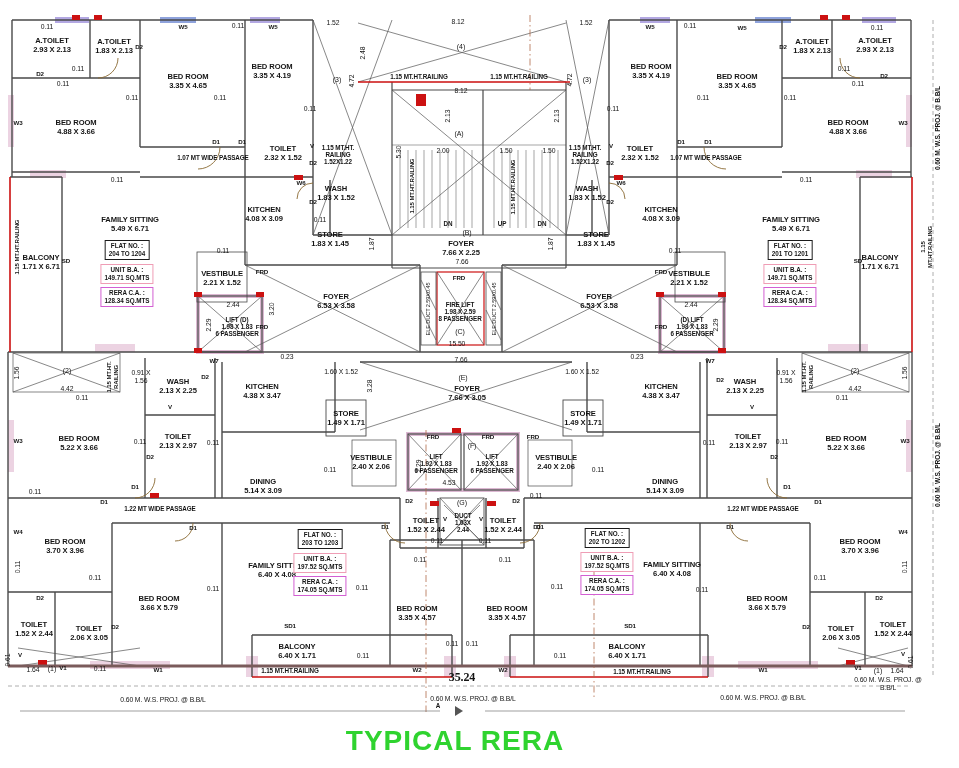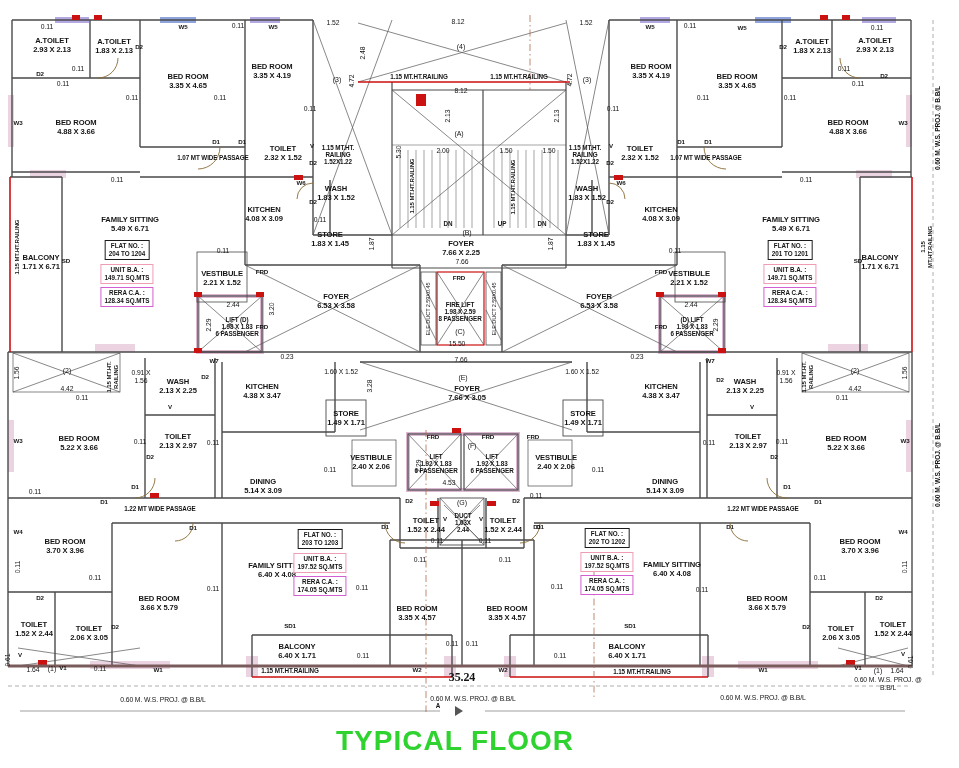--- a/index.html
+++ b/index.html
@@ -500,21 +500,21 @@
       <div class="lbl c-w" style="left: 503px; top: 670px;">W2</div>
       <div class="lbl c-w" style="left: 763px; top: 670px;">W1</div>
       <div class="lbl c-d" style="left: 363px; top: 656px;">0.11</div>
       <div class="lbl c-d" style="left: 560px; top: 656px;">0.11</div>
       <div class="lbl c-d" style="left: 163px; top: 700px;">0.60 M. W.S. PROJ. @ B.B/L</div>
       <div class="lbl c-d" style="left: 473px; top: 699px;">0.60 M. W.S. PROJ. @ B.B/L</div>
       <div class="lbl c-d" style="left: 763px; top: 698px;">0.60 M. W.S. PROJ. @ B.B/L</div>
       <div class="lbl c-d" style="left: 888px; top: 684px;">0.60 M. W.S. PROJ. @ B.B/L</div>
       <div class="lbl c-big" style="left: 462px; top: 678px; font-family: Liberation Serif, serif;">35.24</div>
       <div class="lbl c-bt" style="left: 438px; top: 706px;">A</div>
-      <div class="lbl c-g" style="left: 455px; top: 741px;">TYPICAL FLOOR</div>
+      <div class="lbl c-g" style="left: 455px; top: 741px;">TYPICAL RERA</div>
       <div class="fbox b-bk" style="left: 127px; top: 240px;">FLAT NO. :
 204 TO 1204</div>
       <div class="fbox b-rd" style="left: 127px; top: 264px;">UNIT B.A. :
 149.71 SQ.MTS</div>
       <div class="fbox b-mg" style="left: 127px; top: 287px;">RERA C.A. :
 128.34 SQ.MTS</div>
       <div class="fbox b-bk" style="left: 790px; top: 240px;">FLAT NO. :
 201 TO 1201</div>
       <div class="fbox b-rd" style="left: 790px; top: 264px;">UNIT B.A. :
 149.71 SQ.MTS</div>

